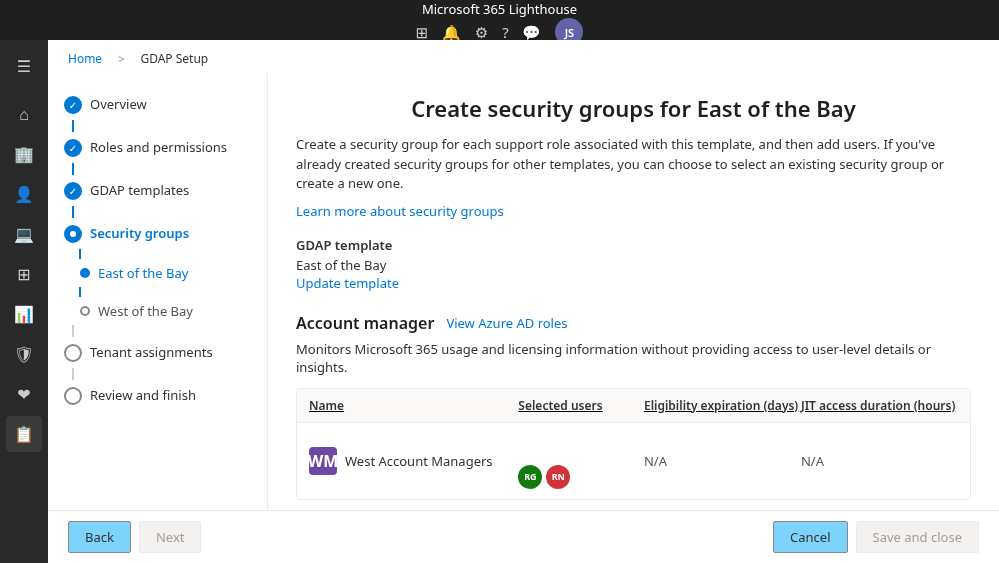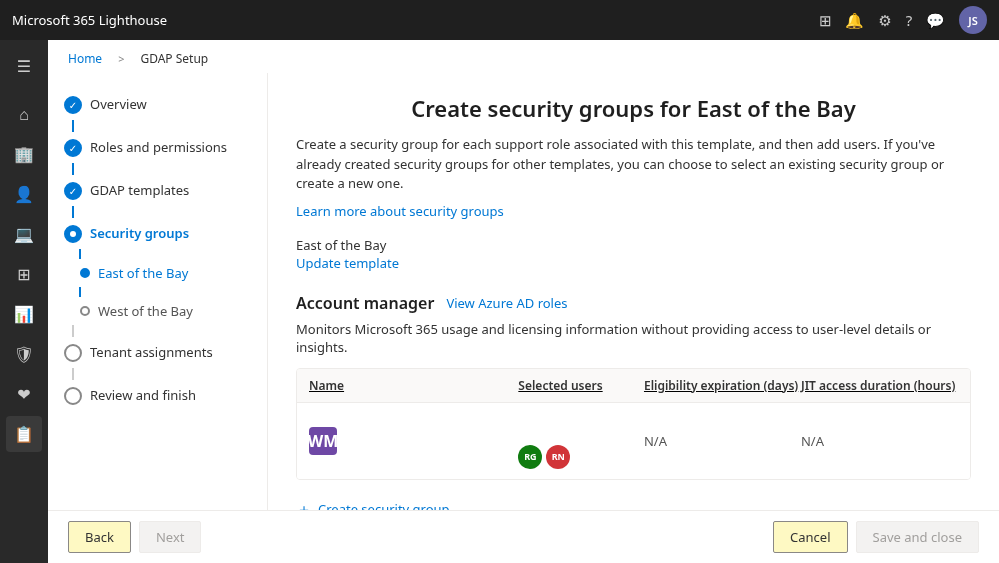--- a/index.html
+++ b/index.html
@@ -8,20 +8,21 @@
     
     .topbar {
       background: #1f1f1f;
       color: #fff;
       height: 40px;
       display: flex;
       align-items: center;
       padding: 0 12px;
       flex-shrink: 0;
       justify-content: space-between;
+      flex-direction: column;
     }
     .topbar-left { display: flex; align-items: center; gap: 10px; }
     .topbar-icons { display: flex; align-items: center; gap: 14px; }
     .topbar-icon { color: #ccc; font-size: 15px; cursor: pointer; }
     .avatar-circle { width: 28px; height: 28px; border-radius: 50%; background: #6264a7; display: flex; align-items: center; justify-content: center; color: #fff; font-size: 11px; font-weight: 600; }
 
     
     .main-layout { display: flex; flex: 1; overflow: hidden; }
 
     
@@ -236,21 +237,21 @@
     }
     .footer-left { display: flex; gap: 8px; }
     .footer-right { display: flex; gap: 8px; }
 
     .btn {
       padding: 6px 16px;
       font-size: 13px;
       border-radius: 2px;
       cursor: pointer;
       border: 1px solid #8a8886;
-      background: #fef9c3;
+      background: #7dd3fc;
       color: #333;
       font-family: inherit;
     }
     .btn-disabled {
       background: #f3f2f1;
       color: #a19f9d;
       border-color: #edebe9;
       cursor: default;
     }
 
@@ -359,20 +360,21 @@
         </div>
       </div>
 
       <div class="page-content">
         <h1 class="page-title">Create security groups for East of the Bay</h1>
         <p class="page-desc">Create a security group for each support role associated with this template, and then add users. If you've already created security groups for other templates, you can choose to select an existing security group or create a new one.</p>
         <a class="link">Learn more about security groups</a>
 
         
         <div class="gdap-template-section">
+          <div class="gdap-template-label">GDAP template</div>
           <div class="gdap-template-value">East of the Bay</div>
           <a class="link">Update template</a>
         </div>
 
         
         <div class="section-header">
           <span class="section-title">Account manager</span>
           <a class="link">View Azure AD roles</a>
         </div>
         <p class="section-desc">Monitors Microsoft 365 usage and licensing information without providing access to user-level details or insights.</p>
@@ -381,20 +383,21 @@
         <div class="table-container">
           <div class="table-header">
             <div class="table-header-cell">Name</div>
             <div class="table-header-cell">Selected users</div>
             <div class="table-header-cell">Eligibility expiration (days)</div>
             <div class="table-header-cell">JIT access duration (hours)</div>
           </div>
           <div class="table-row">
             <div class="group-name-cell">
               <div class="group-avatar">WM</div>
+              <span class="group-name">West Account Managers</span>
             </div>
             <div class="user-avatars">
               <div class="user-avatar green">RG</div>
               <div class="user-avatar red">RN</div>
             </div>
             <div class="na-text">N/A</div>
             <div class="na-text">N/A</div>
           </div>
         </div>
 

